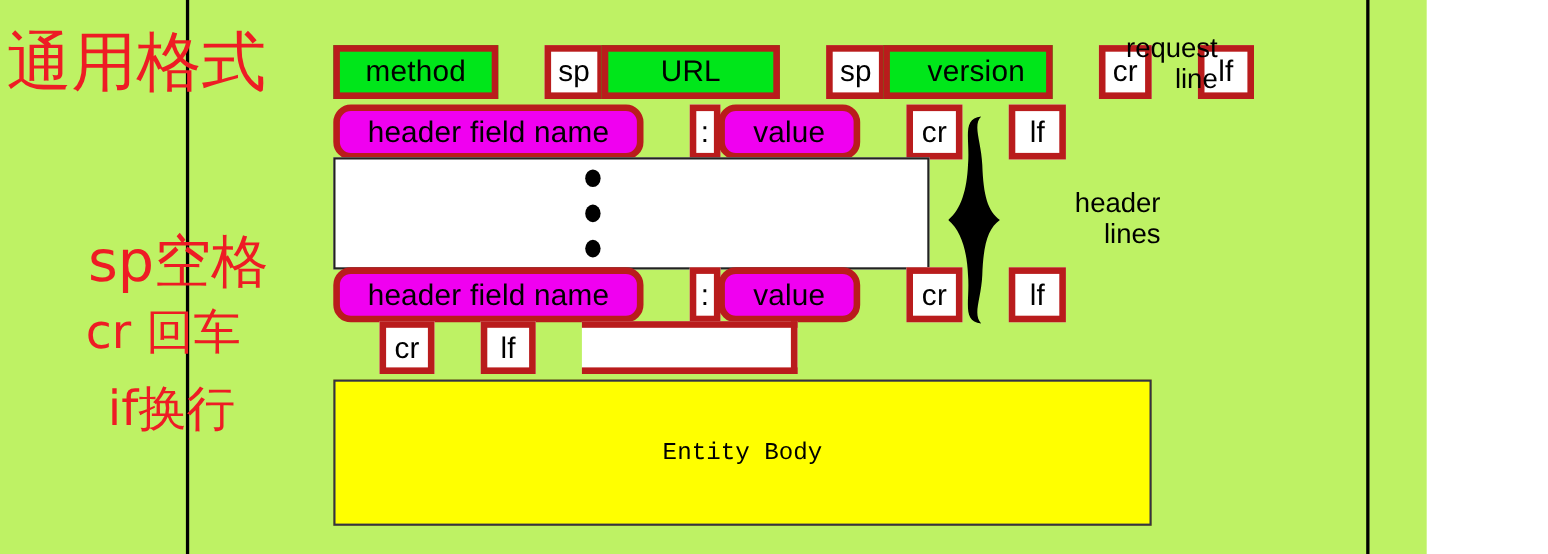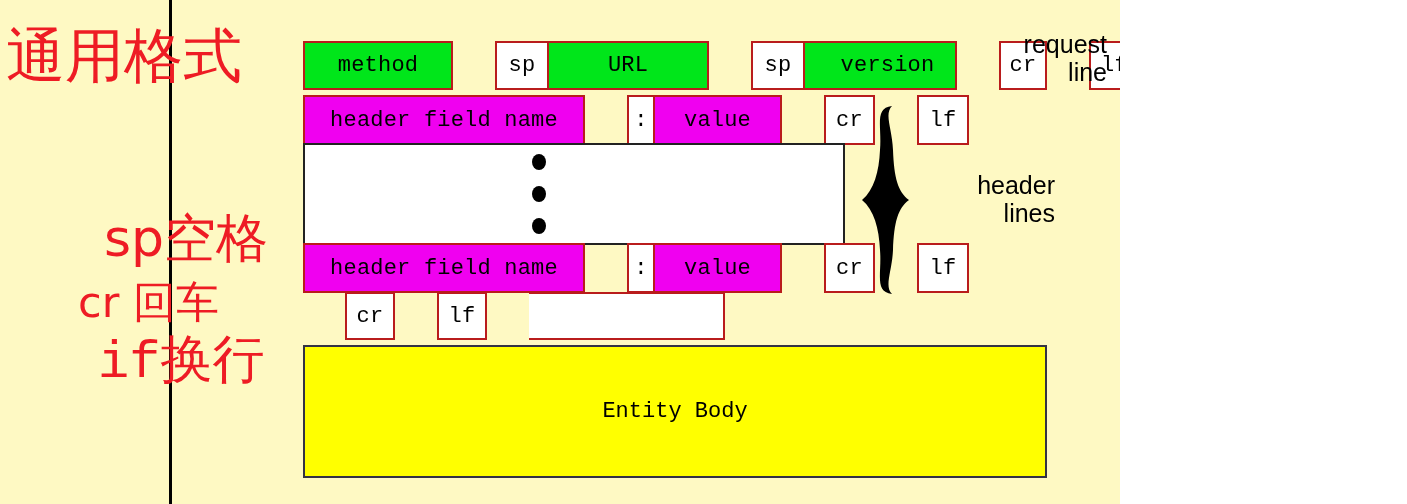--- a/index.html
+++ b/index.html
@@ -2,23 +2,23 @@
 <html><head>
 <meta charset="utf-8">
 <style>
   html, body {
     margin: 0;
     padding: 0;
     background: #ffffff;
   }
   #canvas {
     position: relative;
-    width: 1120px;
+    width: 1297px;
     height: 504px;
-    background: #fef9c3;
+    background: #bef264;
     overflow: hidden;
     font-family: "Liberation Sans", sans-serif;
   }
 
   
   .vrule {
     position: absolute;
     top: 0;
     width: 3px;
     height: 504px;
@@ -30,53 +30,52 @@
   
   .annot {
     position: absolute;
     color: #ee1c24;
     font-family: "DejaVu Sans", "Liberation Sans", sans-serif;
     font-weight: 500;
     white-space: nowrap;
     line-height: 1;
   }
   #annot-general { left: 6px;   top: 26px;  font-size: 59px; }
-  #annot-sp      { left: 80px;  top: 212px; font-size: 52px; margin-left: 24px; }
+  #annot-sp      { left: 80px;  top: 212px; font-size: 52px; }
   #annot-cr      { left: 78px;  top: 281px; font-size: 43px; }
-  #annot-lf      { left: 98px;  top: 338px; font-size: 52px; font-family: Liberation Mono, monospace; }
+  #annot-lf      { left: 98px;  top: 350px; font-size: 44px; }
 
   
   #diagram {
     position: absolute;
     left: 303px;
     top: 41px;
   }
 
   .row {
     position: absolute;
     display: flex;
     box-sizing: border-box;
   }
   .cell {
     box-sizing: border-box;
-    border: 2px solid #b91c1c;
+    border: 6px solid #b91c1c;
     margin-left: -2px;
     display: flex;
     align-items: center;
     justify-content: center;
-    font-size: 22px;
+    font-size: 27px;
     color: #000000;
     letter-spacing: 0.2px;
     background: #ffffff;
     overflow: hidden;
-    font-family: Liberation Mono, monospace;
   }
   .cell:first-child { margin-left: 0; }
   .cell.green   { background: #00e61a; }
-  .cell.magenta { background: #f000f0; }
+  .cell.magenta { background: #f000f0; border-radius: 16px; }
   .cell.white   { background: #ffffff; margin-left: 42px; }
 
   
   #row-request { left: 0; top: 0; height: 49px; }
   #row-request .c-method  { width: 150px; }
   #row-request .c-sp1     { width: 54px;  }
   #row-request .c-url     { width: 162px; }
   #row-request .c-sp2     { width: 54px;  }
   #row-request .c-version { width: 154px; padding-left: 15px; }
   #row-request .c-cr      { width: 48px;  }

